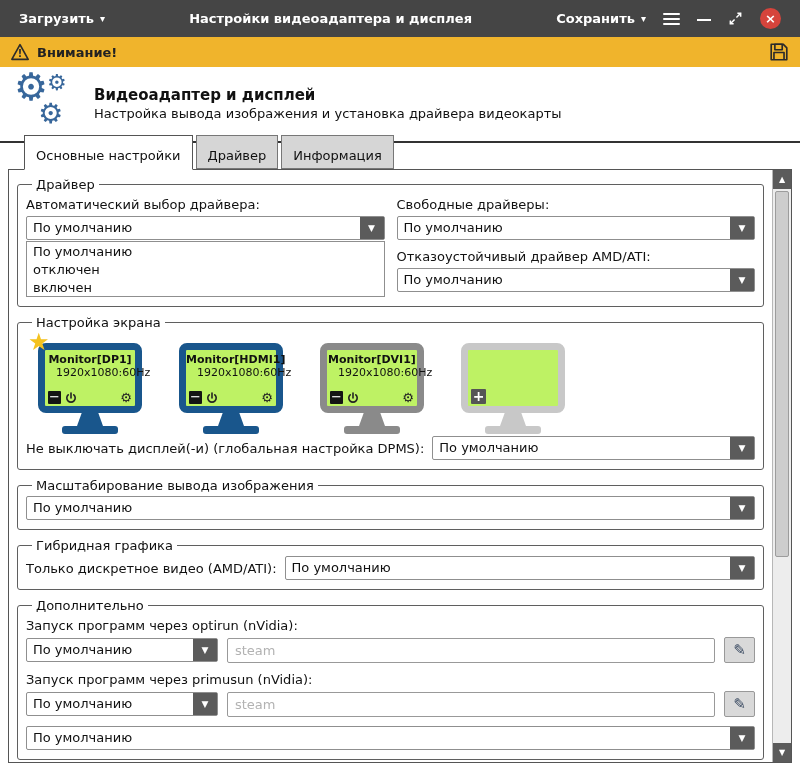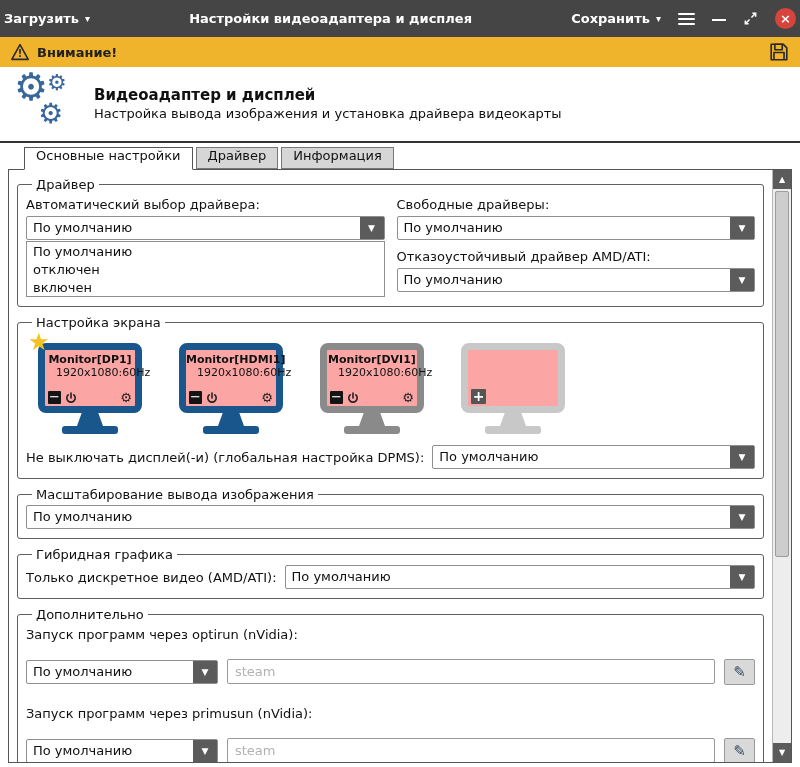--- a/index.html
+++ b/index.html
@@ -3,21 +3,21 @@
 <meta charset="utf-8">
 <style>
   * { margin:0; padding:0; box-sizing:border-box; }
   html,body { width:800px; height:767px; overflow:hidden; background:#fff;
     font-family:"DejaVu Sans","Liberation Sans",sans-serif; font-size:13px; color:#111; }
 
   .window { width:800px; height:767px; background:#fff; display:flex; flex-direction:column; }
 
   
   .titlebar { height:37px; background:#454545; color:#fff; display:flex; align-items:center;
-    padding:0 4px; flex:none; }
+    padding:0 19px; flex:none; }
   .tb-btn { display:flex; align-items:center; gap:6px; font-weight:600; cursor:default; }
   .tb-caret { font-size:10px; }
   .tb-title { flex:1; text-align:center; font-weight:bold; }
   .tb-right { display:flex; align-items:center; gap:17px; }
   .icon-burger { width:17px; display:flex; flex-direction:column; gap:3px; }
   .icon-burger span { height:2px; background:#fff; border-radius:1px; }
   .icon-min { width:14px; height:2px; background:#fff; margin-top:2px; }
   .close-btn { width:21px; height:21px; border-radius:50%; background:#d6443c; color:#fff;
     display:flex; align-items:center; justify-content:center; font-size:13px; font-weight:bold; }
 
@@ -32,21 +32,21 @@
   .gears { width:64px; height:54px; position:relative; color:#38679b; flex:none; }
   .gears .g1 { position:absolute; top:-8px; left:0; font-size:38px; line-height:1; }
   .gears .g2 { position:absolute; top:-4px; left:33px; font-size:22px; line-height:1; }
   .gears .g3 { position:absolute; top:24px; left:24px; font-size:28px; line-height:1; }
   .h-title { font-size:15px; font-weight:bold; margin-bottom:2px; }
   .h-sub { font-size:13px; }
 
   
   .tabstrip { height:26px; display:flex; align-items:flex-end; padding-left:24px; background:#fff;
     flex:none; position:relative; z-index:2; }
-  .tab { padding:0 11px 5px; border:1px solid #777; background:#d6d6d6; margin-right:3px;
+  .tab { padding:12px 11px 5px; border:1px solid #777; background:#d6d6d6; margin-right:3px;
     font-size:13px; position:relative;text-align:center; }
   .tab.active { background:#fff; border-color:#555; border-bottom-color:#fff; margin-bottom:-1px;
     padding-bottom:6px; }
 
   
   .content { margin:0 8px 4px; border:1px solid #555; flex:1; display:flex; background:#fff;
     position:relative; z-index:1; overflow:hidden; }
   .main { flex:1; padding:7px 8px 4px; overflow:hidden; min-width:0; }
 
   fieldset { border:1px solid #5f5f5f; border-radius:3px; padding:3px 8px 9px; margin-bottom:8px; }
@@ -66,40 +66,40 @@
   .listbox { border:1px solid #8f8f8f; background:#fff; margin-top:1px; }
   .listbox .opt { padding:2px 6px; height:18px; }
 
   .inline-row { display:flex; align-items:center; }
   .inline-row .field-label { margin:0 8px 0 0; flex:none; }
   .inline-row .combo { flex:1; }
 
   
   .monitors { display:flex; gap:37px; padding:10px 4px 2px 12px; }
   .monitor { position:relative; width:104px; flex:none; }
-  .screen { height:70px; border:7px solid #19568c; border-radius:8px; background:#fca5a5; position:relative; }
+  .screen { height:70px; border:7px solid #19568c; border-radius:8px; background:#bef264; position:relative; }
   .mon-name { font-size:11px; font-weight:bold; text-align:center; margin-top:3px; }
   .mon-res { font-size:11px; text-align:center;padding-left:11px; }
   .mon-controls { position:absolute; left:3px; right:3px; bottom:2px; display:flex;
     align-items:center; gap:4px; }
   .mon-minus { width:13px; height:13px; background:#141414; color:#fff; font-size:13px;
     line-height:11px; text-align:center; border-radius:1px; }
   .mon-plus { width:15px; height:15px; background:#555; color:#fff; font-size:14px;
     line-height:14px; text-align:center; border-radius:1px; font-weight:bold; }
   .mon-spacer { flex:1; }
   .mon-gear { font-size:13px; color:#222; line-height:1; }
   .neck { width:26px; height:13px; margin:0 auto; background:#19568c;
     clip-path:polygon(18% 0,82% 0,100% 100%,0 100%); }
   .base { width:56px; height:8px; margin:0 auto; background:#19568c; border-radius:3px; }
   .star { position:absolute; top:-13px; left:-10px; font-size:24px; line-height:1;
     color:#f4c21f; z-index:3; }
 
   
   .extra-row { display:flex; align-items:center; margin:3px 0 9px; }
-  .text-input { flex:1; margin:13px 9px; height:25px; border:1px solid #999; border-radius:2px;
+  .text-input { flex:1; margin:0 9px; height:25px; border:1px solid #999; border-radius:2px;
     padding:0 7px; font-family:inherit; font-size:13px; color:#be185d; min-width:0; }
   .text-input::placeholder { color:#b2b2b2; }
   .edit-btn { width:31px; height:26px; background:#d9d9d9; border:1px solid #999; border-radius:2px;
     display:flex; align-items:center; justify-content:center; font-size:15px; color:#3c4c63; flex:none; }
 
   
   .vscroll { width:19px; border-left:1px solid #b7b7b7; background:#ededed; display:flex;
     flex-direction:column; flex:none; }
   .sb-btn { height:19px; background:#5b5b5b; color:#fff; font-size:8px; display:flex;
     align-items:center; justify-content:center; flex:none; }
@@ -285,21 +285,21 @@
               <div class="mon-controls">
                 <div class="mon-plus">+</div>
               </div>
             </div>
             <div class="neck" style="background: rgb(200, 200, 200);"></div>
             <div class="base" style="background: rgb(200, 200, 200);"></div>
           </div>
 
         </div>
 
-        <div class="inline-row" style="margin-top:9px;">
+        <div class="inline-row" style="">
           <div class="field-label">Не выключать дисплей(-и) (глобальная настройка DPMS):</div>
           <div class="combo">
             <div class="cb-value">По умолчанию</div>
             <div class="cb-button">▼</div>
           </div>
         </div>
       </fieldset>
 
       <fieldset>
         <legend>Масштабирование вывода изображения</legend>

